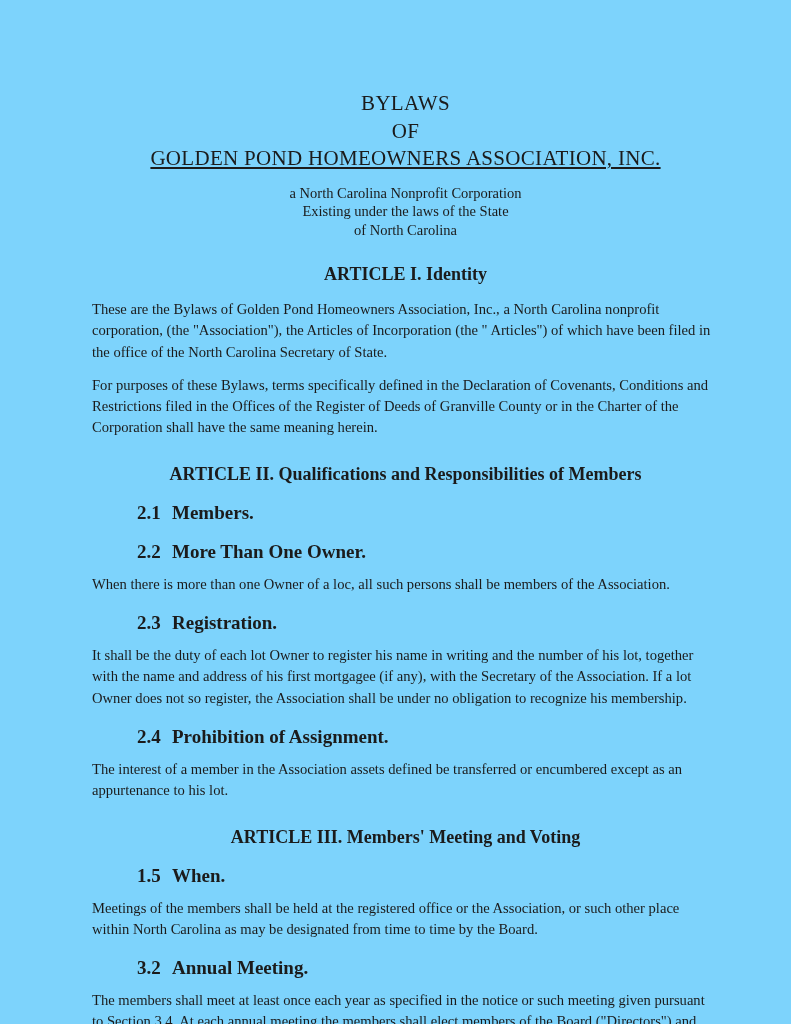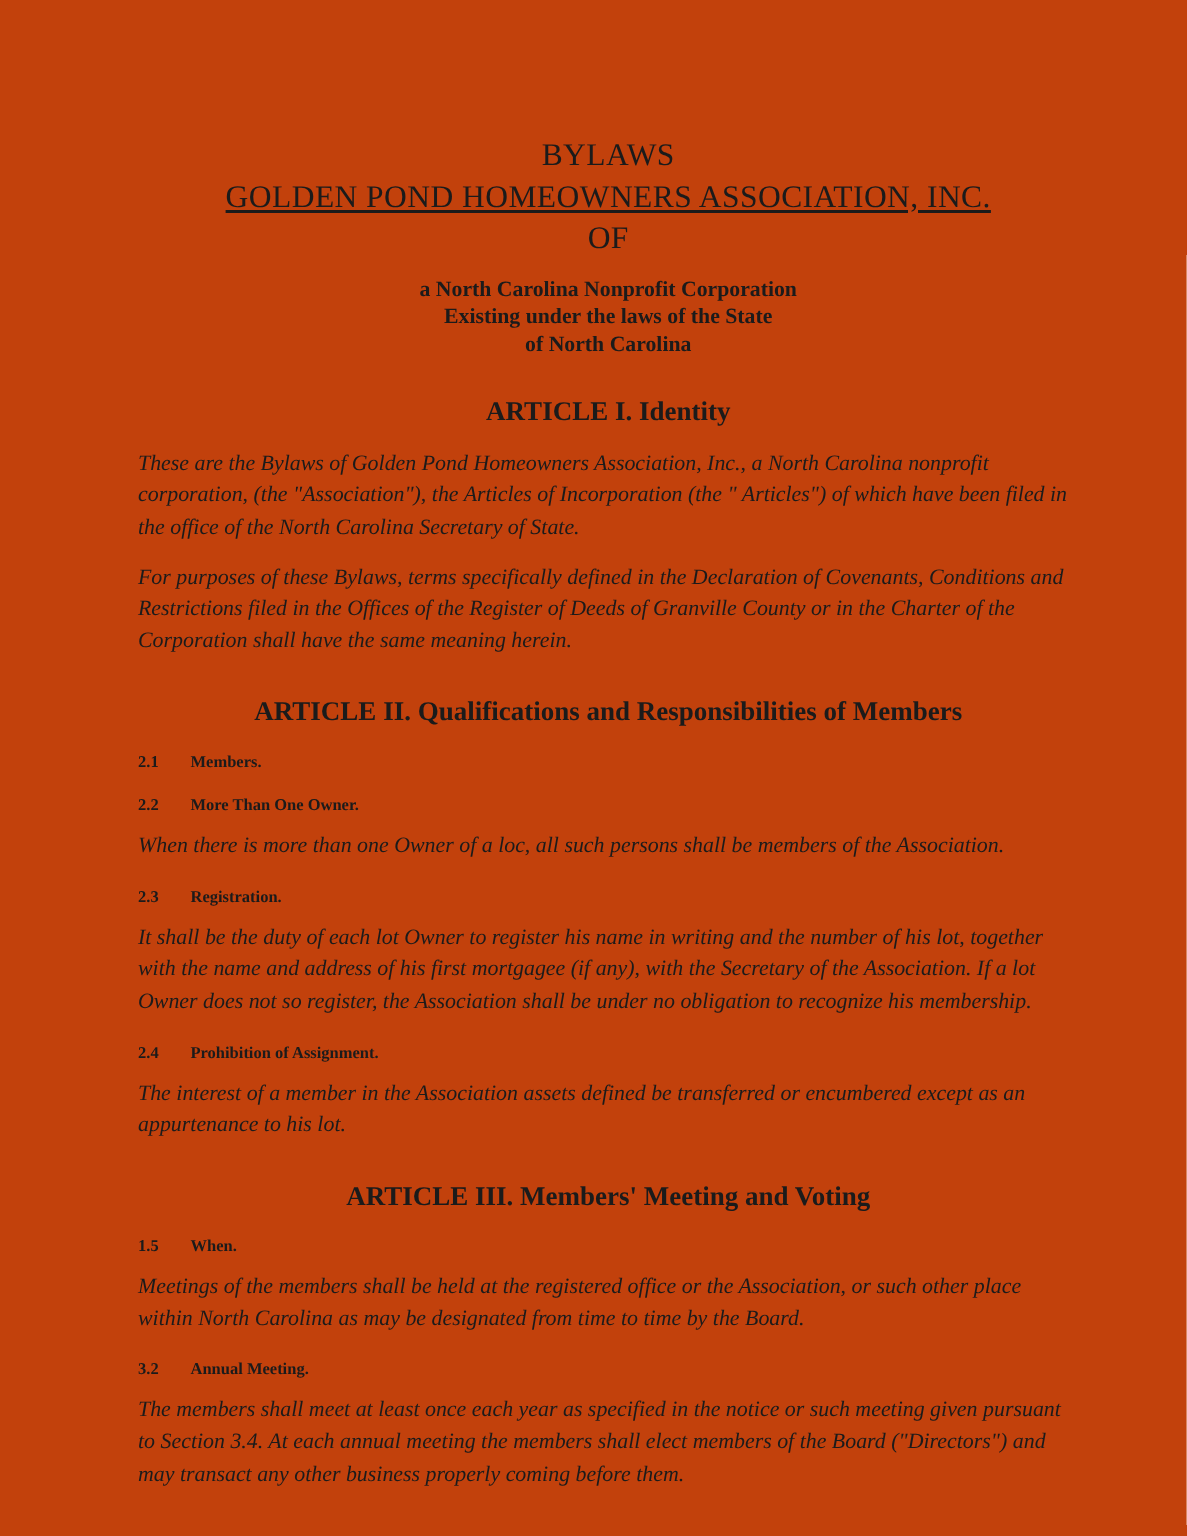--- a/index.html
+++ b/index.html
@@ -7,70 +7,70 @@
   body {
     width: 791px;
     height: 1024px;
     font-family: "Liberation Serif", "DejaVu Serif", serif;
     color: #1b1b1b;
     overflow: hidden;
   }
   .page {
     width: 791px;
     height: 1024px;
-    background: #c2410c;
+    background: #7dd3fc;
     padding: 90px 72px 0 92px;
   }
   .title-block { text-align: center; }
   .title-line {
     font-size: 21px;
     line-height: 27.5px;
     letter-spacing: 0.3px;
   }
   .title-line.underlined { text-decoration: underline; }
   .subtitle-block { text-align: center; margin-top: 11px; }
   .subtitle-line {
     font-size: 14.5px;
-    font-weight: bold;
+    font-weight: normal;
     line-height: 18.5px;
   }
   .article-heading {
     font-size: 18px;
     font-weight: bold;
     text-align: center;
     margin-top: 25px;
     margin-bottom: 14px;
   }
   .section-heading {
-    font-size: 11px;
+    font-size: 19px;
     font-weight: bold;
     margin-top: 17px;
     margin-bottom: 11px;
+    margin-left: 45px;
   }
   .section-heading .sec-num {
     display: inline-block;
     min-width: 35px;
   }
   .para {
     font-size: 14.6px;
     line-height: 21.3px;
     margin-bottom: 12px;
     text-align: left;
-    font-style: italic;
   }
 </style>
 </head>
 <body>
 
 <div class="page">
 
   <div class="title-block">
     <div class="title-line">BYLAWS</div>
+    <div class="title-line">OF</div>
     <div class="title-line underlined">GOLDEN POND HOMEOWNERS ASSOCIATION, INC.</div>
-    <div class="title-line">OF</div>
   </div>
 
   <div class="subtitle-block">
     <div class="subtitle-line">a North Carolina Nonprofit Corporation</div>
     <div class="subtitle-line">Existing under the laws of the State</div>
     <div class="subtitle-line">of North Carolina</div>
   </div>
 
   <div>
     <div class="article-heading">ARTICLE I. Identity</div>

